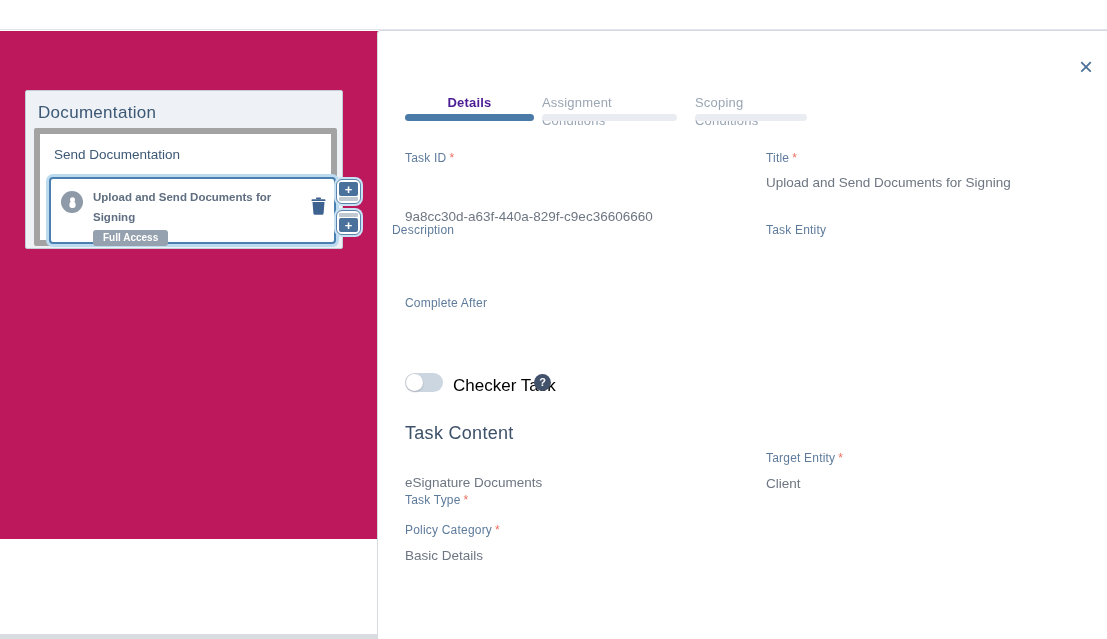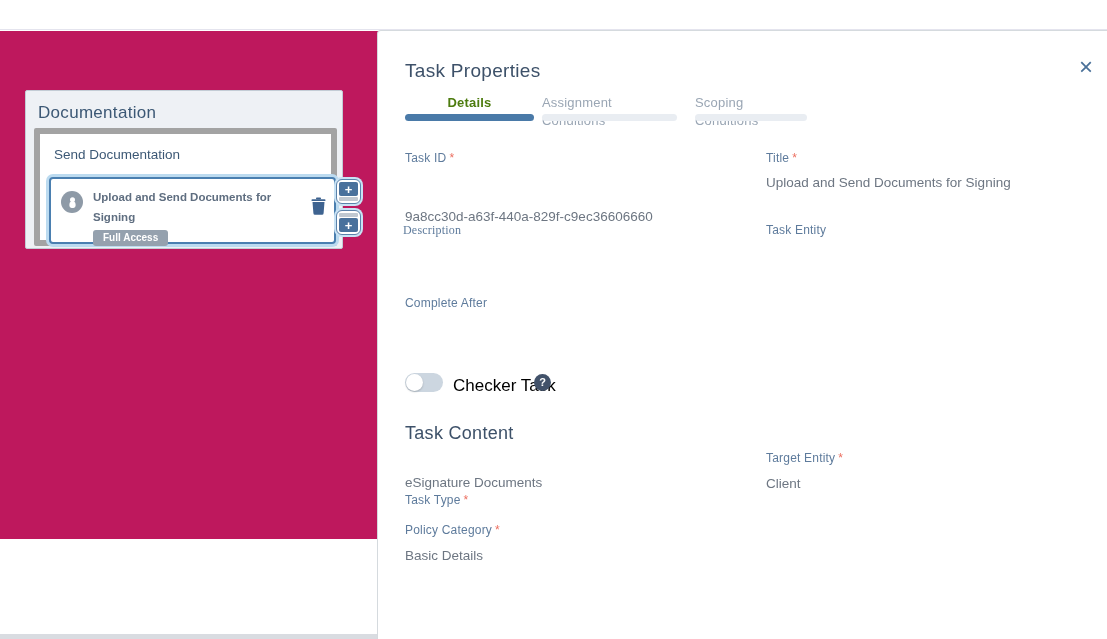--- a/index.html
+++ b/index.html
@@ -33,21 +33,21 @@
 
   
   .panel { position:absolute; left:377px; top:30px; width:730px; height:609px; background:#fff; border-left:1px solid #d5dade; border-top:1px solid #d5dade; border-top-left-radius:4px; }
   .panel-title { position:absolute; left:27px; top:29px; font-size:19px; color:#3d5169; letter-spacing:.3px; }
   .panel-close { position:absolute; right:14px; top:24px; font-size:24px; color:#4a7199; background:none; border:none; cursor:pointer; line-height:24px; }
 
   .tab { position:absolute; top:62px; cursor:pointer; }
   .tab-label { font-size:13px; color:#9aa6b4; letter-spacing:.2px; }
   .tab .bar { position:absolute; top:21px; height:7px; border-radius:3.5px; background:#e9edf2; }
   .tab-details { left:27px; width:129px; text-align:center; }
-  .tab-details .tab-label { font-weight:bold; color:#4d7c0f; }
+  .tab-details .tab-label { font-weight:bold; color:#4c1d95; }
   .tab-details .bar { left:0; width:129px; background:#4a7aa8; }
   .tab-assignment { left:164px; width:135px; }
   .tab-assignment .bar { left:0; width:135px; }
   .tab-scoping { left:317px; width:112px; }
   .tab-scoping .bar { left:0; width:112px; }
 
   .field-label { position:absolute; font-size:12px; color:#5e7b9c; letter-spacing:.2px;text-align:center; }
   .field-label .req { color:#ec6f60; padding-left:3px; font-size:12px; }
   .field-value { position:absolute; font-size:13.5px; color:#6d7682; cursor:text; }
 
@@ -98,21 +98,20 @@
     </button>
     <button class="plus-btn plus-btn-below">
       <span class="bar"></span>
       <span class="plus-box">+</span>
     </button>
 
     <div class="canvas-scroll"></div>
   </div>
 
   <div class="panel">
-    <div class="panel-title">Task Properties</div>
     <button class="panel-close">×</button>
 
     <div class="tab tab-details">
       <span class="tab-label">Details</span>
       <span class="bar"></span>
     </div>
     <div class="tab tab-assignment">
       <span class="tab-label">Assignment Conditions</span>
       <span class="bar"></span>
     </div>
@@ -124,21 +123,21 @@
     <div class="field-label" style="left:27px; top:120px;">
       <span>Task ID</span><span class="req">*</span>
     </div>
     <div class="field-value" style="left:27px; top:144px;margin-top:34px;">9a8cc30d-a63f-440a-829f-c9ec36606660</div>
 
     <div class="field-label" style="left:388px; top:120px;">
       <span>Title</span><span class="req">*</span>
     </div>
     <div class="field-value" style="left:388px; top:144px;">Upload and Send Documents for Signing</div>
 
-    <div class="field-label" style="left:25px; top:192px;font-family:Liberation Serif, serif;">Description</div>
+    <div class="field-label" style="left:14px; top:192px;">Description</div>
     <div class="field-value" style="left:27px; top:216px;"></div>
 
     <div class="field-label" style="left:388px; top:192px;">Task Entity</div>
     <div class="field-value" style="left:388px; top:216px;"></div>
 
     <div class="field-label" style="left:27px; top:265px;">Complete After</div>
     <div class="field-value" style="left:27px; top:289px;"></div>
 
     <div class="toggle">
       <div class="knob"></div>

